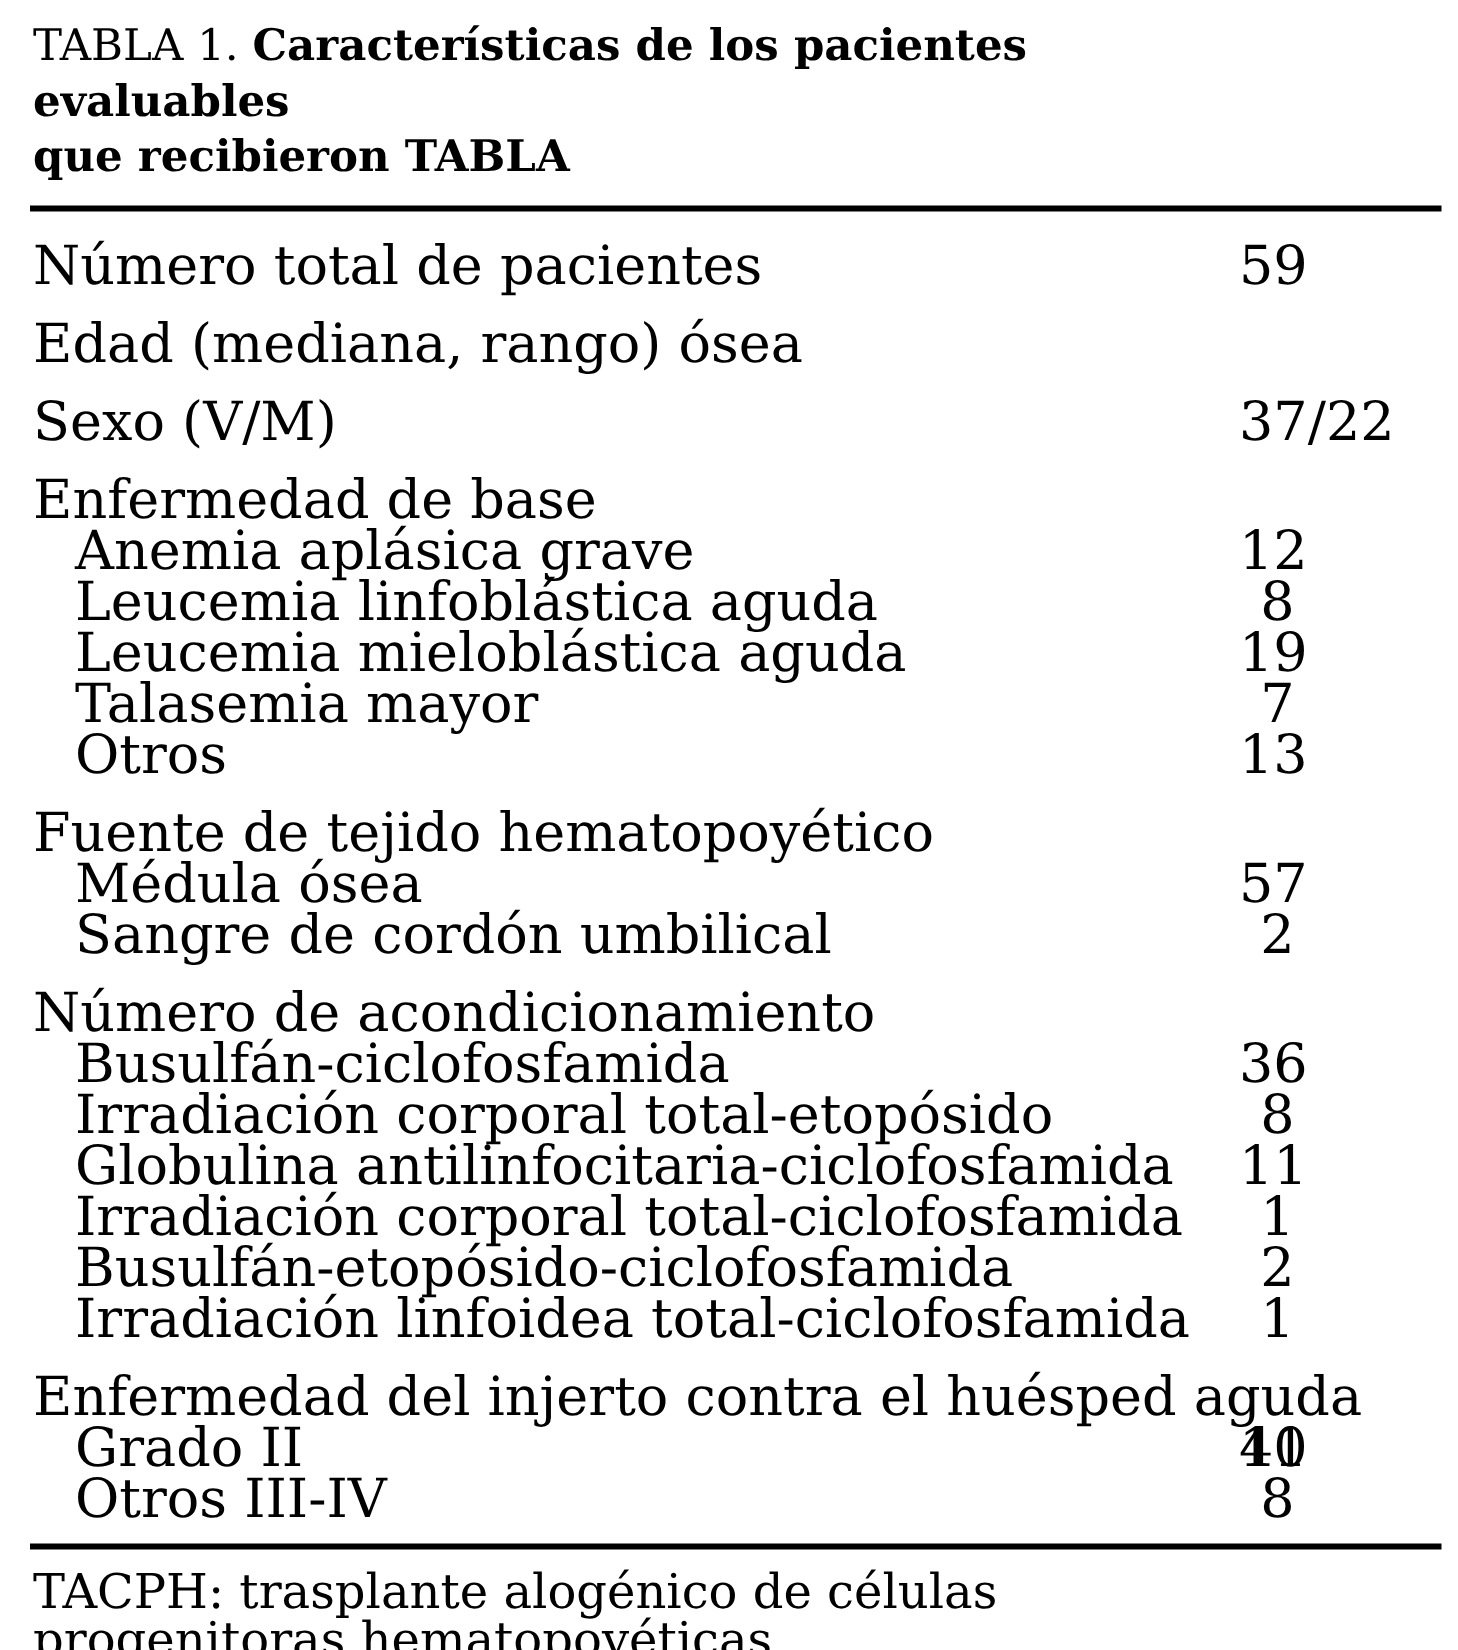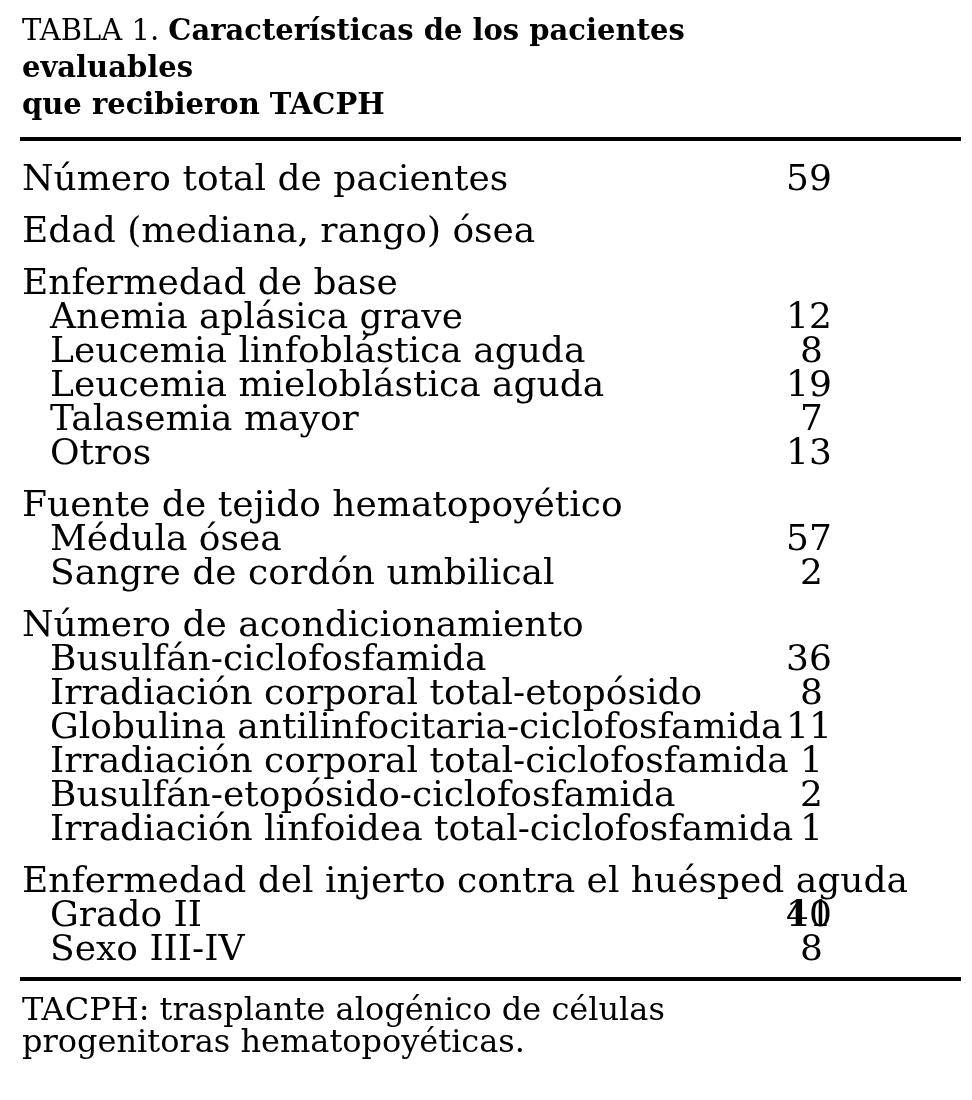--- a/index.html
+++ b/index.html
@@ -35,21 +35,21 @@
     font-size: 36px;
     line-height: 34px;
     white-space: nowrap;
   }
   .row-main, .row-group { margin-top: 18px; }
   .rows .row:first-child { margin-top: 20px; }
   .row-sub .label { padding-left: 28px; }
 
   .value {
     position: absolute;
-    left: 764px;
+    left: 804px;
     top: 0;
   }
   .value .num {
     display: inline-block;
     min-width: 37px;
     text-align: right;
     white-space: nowrap;
   }
 
   .footnote {
@@ -59,32 +59,36 @@
   }
 </style>
 </head>
 <body>
 
 <div class="page">
 
   <div class="table-title">
     <span class="prefix">TABLA 1.</span>
     <span class="bold">Características de los pacientes evaluables</span><br>
-    <span class="bold">que recibieron TACPH</span>
+    <span class="bold">que recibieron TABLA</span>
   </div>
 
   <div class="rule rule-top"></div>
 
   <div class="rows">
       <div class="row row-main">
       <span class="label">Número total de pacientes</span>
       <span class="value"><span class="num">59</span></span>
     </div>
       <div class="row row-main">
       <span class="label">Edad (mediana, rango) ósea</span>
+    </div>
+      <div class="row row-main">
+      <span class="label">Sexo (V/M)</span>
+      <span class="value"><span class="num">37/22</span></span>
     </div>
       <div class="row row-group">
       <span class="label">Enfermedad de base</span>
       <span class="value"><span class="num"></span></span>
     </div>
       <div class="row row-sub">
       <span class="label">Anemia aplásica grave</span>
       <span class="value"><span class="num">12</span></span>
     </div>
       <div class="row row-sub">
@@ -148,21 +152,21 @@
       <span class="value"><span class="num"></span></span>
     </div>
       <div class="row row-sub">
       <span class="value"><span class="num">40</span></span>
     </div>
       <div class="row row-sub">
       <span class="label">Grado II</span>
       <span class="value"><span class="num">11</span></span>
     </div>
       <div class="row row-sub">
-      <span class="label">Sexo III-IV</span>
+      <span class="label">Otros III-IV</span>
       <span class="value"><span class="num">8</span></span>
     </div>
     </div>
 
   <div class="rule rule-bottom"></div>
 
   <div class="footnote">TACPH: trasplante alogénico de células progenitoras hematopoyéticas.</div>
 
 </div>
 

